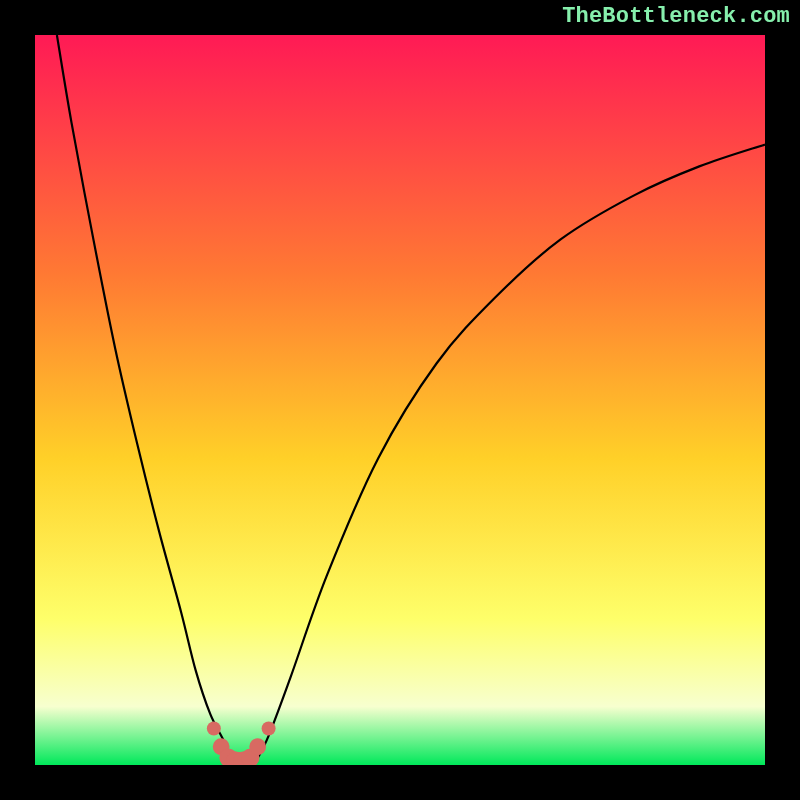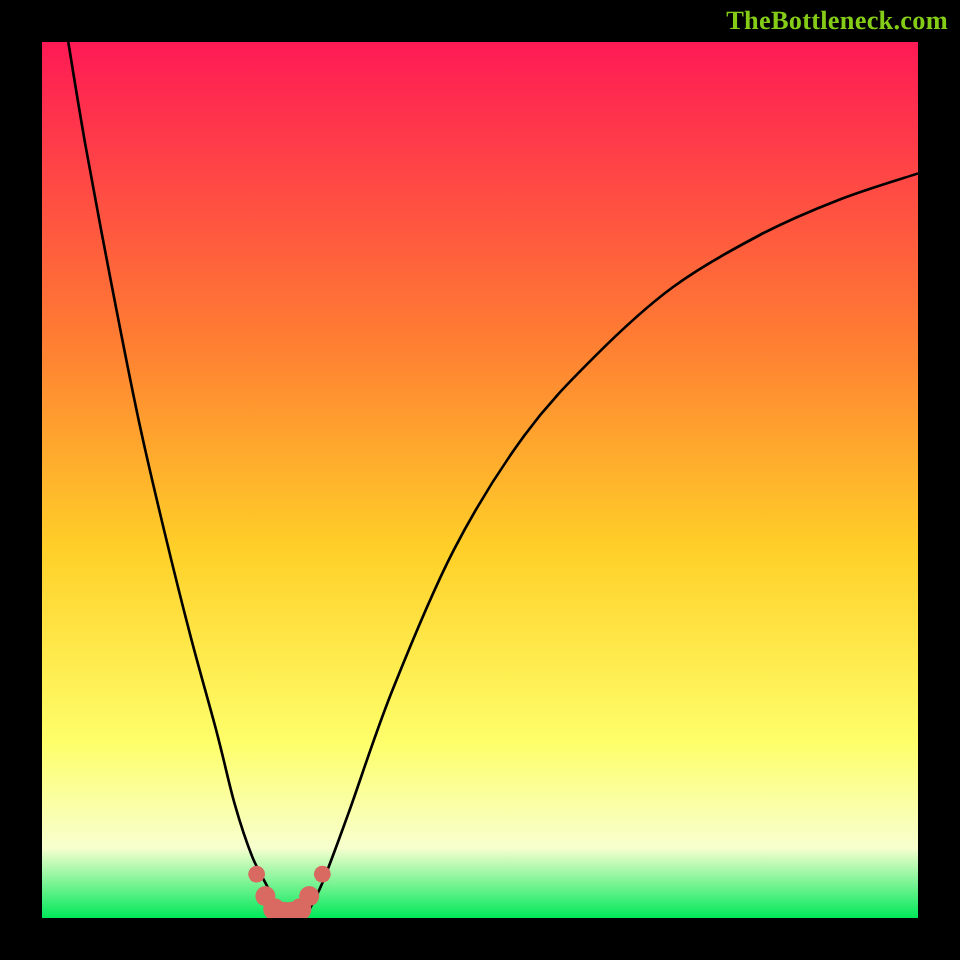--- a/index.html
+++ b/index.html
@@ -28,24 +28,24 @@
   }
   .plot svg {
     display: block;
     width: 730px;
     height: 730px;
   }
   .watermark {
     position: absolute;
     top: 4px;
     right: 10px;
-    font-family: Liberation Serif, serif;
+    font-family: Liberation Mono, monospace;
     font-size: 22px;
     font-weight: 600;
-    color: #84cc16;
+    color: #86efac;
     letter-spacing: 0.2px;
   }
 </style>
 </head>
 <body>
 
 <div class="frame">
   <div class="watermark">TheBottleneck.com</div>
 
   <div class="plot">

